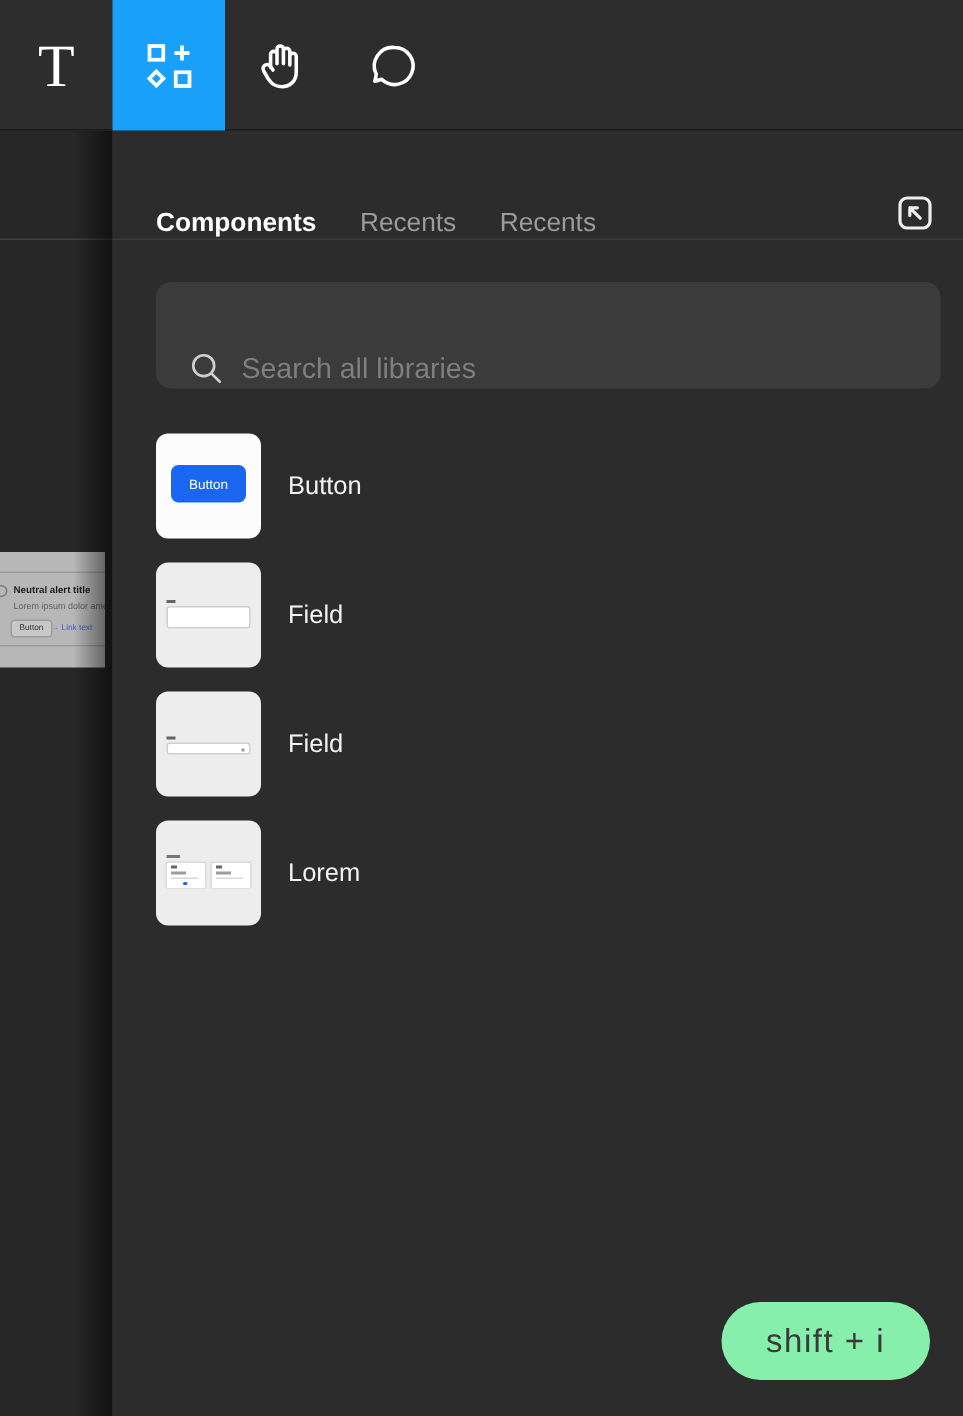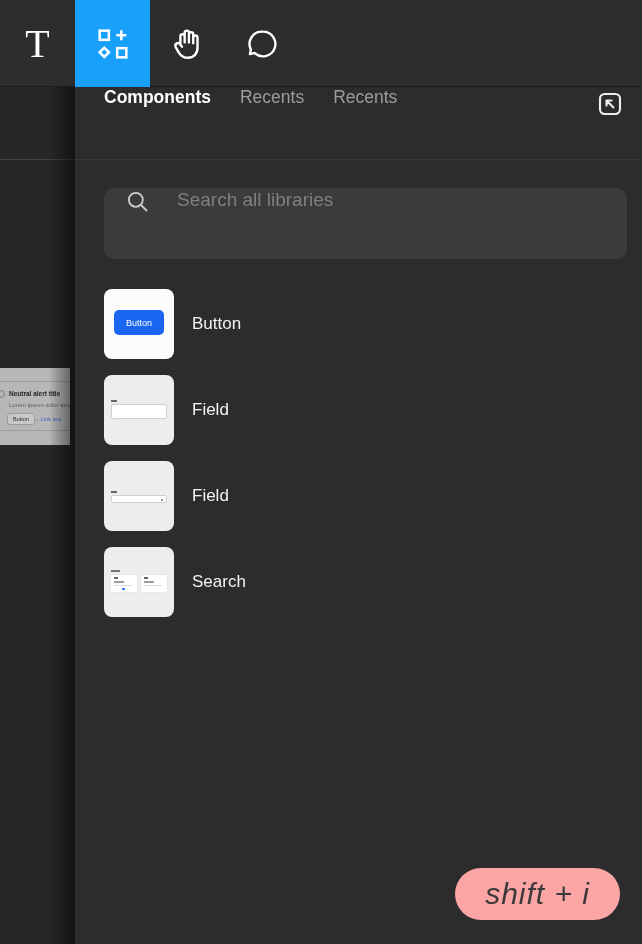--- a/index.html
+++ b/index.html
@@ -64,35 +64,35 @@
   .alert-link{
     position:absolute;left:34px;top:34px;font-size:5.5px;color:#3f62b8;white-space:nowrap;
   }
 
   
   .panel{
     position:absolute;left:75px;top:87px;width:567px;height:857px;
     background:#2c2c2c;z-index:4;display:flex;flex-direction:column;
   }
   .panel-header{
-    height:73px;flex:0 0 auto;display:flex;align-items:flex-start;
+    height:73px;flex:0 0 auto;display:flex;align-items:flex-end;
     padding:0 15px 0 29px;border-bottom:1px solid #3b3b3b;gap:13px;
   }
   .tabs{display:flex;gap:29px;align-items:center;flex:1;}
   .tab{font-size:17.5px;color:#9c9c9c;cursor:pointer;}
   .tab.active{color:#ffffff;font-weight:bold;}
   .popout-btn{
     width:34px;height:34px;display:flex;align-items:center;justify-content:center;
     cursor:pointer;
   }
 
   
   .search-box{
     margin:28px 15px 0 29px;height:71px;border-radius:10px;background:#3b3b3c;
-    display:flex;align-items:flex-start;padding:0 20px;gap:24px;
+    display:flex;align-items:flex-end;padding:0 20px;gap:8px;
   }
   .search-box input{
     flex:1;background:transparent;border:none;outline:none;
     font-family:"Liberation Sans",sans-serif;font-size:19px;color:#d9d9d9;
   }
   .search-box input::placeholder{color:#7f7f7f;}
 
   
   .section-row{
     margin:33px 17px 0 29px;height:26px;display:flex;align-items:center;
@@ -155,22 +155,22 @@
   .gr-row.r1{top:33px;}
   .gr-row.r2{top:41px;}
   .gr-radio{width:4.5px;height:4.5px;border-radius:50%;}
   .gr-radio.on{background:#1b66f0;}
   .gr-radio.off{background:#fff;border:1px solid #b5b5b5;}
   .gr-line{width:13px;height:2px;background:#c2c2c2;}
 
   
   .shortcut-badge{
     position:absolute;right:22px;bottom:24px;height:52px;padding:0 30px;
-    background:#fca5a5;border-radius:26px;display:flex;align-items:center;
-    font-size:30px;color:#3a3a3a;z-index:6;letter-spacing:1px;font-style:italic;
+    background:#86efac;border-radius:26px;display:flex;align-items:center;
+    font-size:22px;color:#3a3a3a;z-index:6;letter-spacing:1px;
   }
 
   svg{display:block;}
 </style>
 </head>
 <body>
 
 <div class="app">
 
   <div class="toolbar">
@@ -277,21 +277,21 @@
               <div class="g-l1"></div>
               <div class="g-l2"></div>
               <div class="g-dot"></div>
           </div>
           <div class="g-card c2">
             <div class="g-t"></div>
               <div class="g-l1"></div>
               <div class="g-l2"></div>
           </div>
         </div>
-        <span class="item-label">Search</span>
+        <span class="item-label">Lorem</span>
       </div>
 
 
     </div>
   </div>
 
   <div class="shortcut-badge">shift + i</div>
 
 </div>
 

